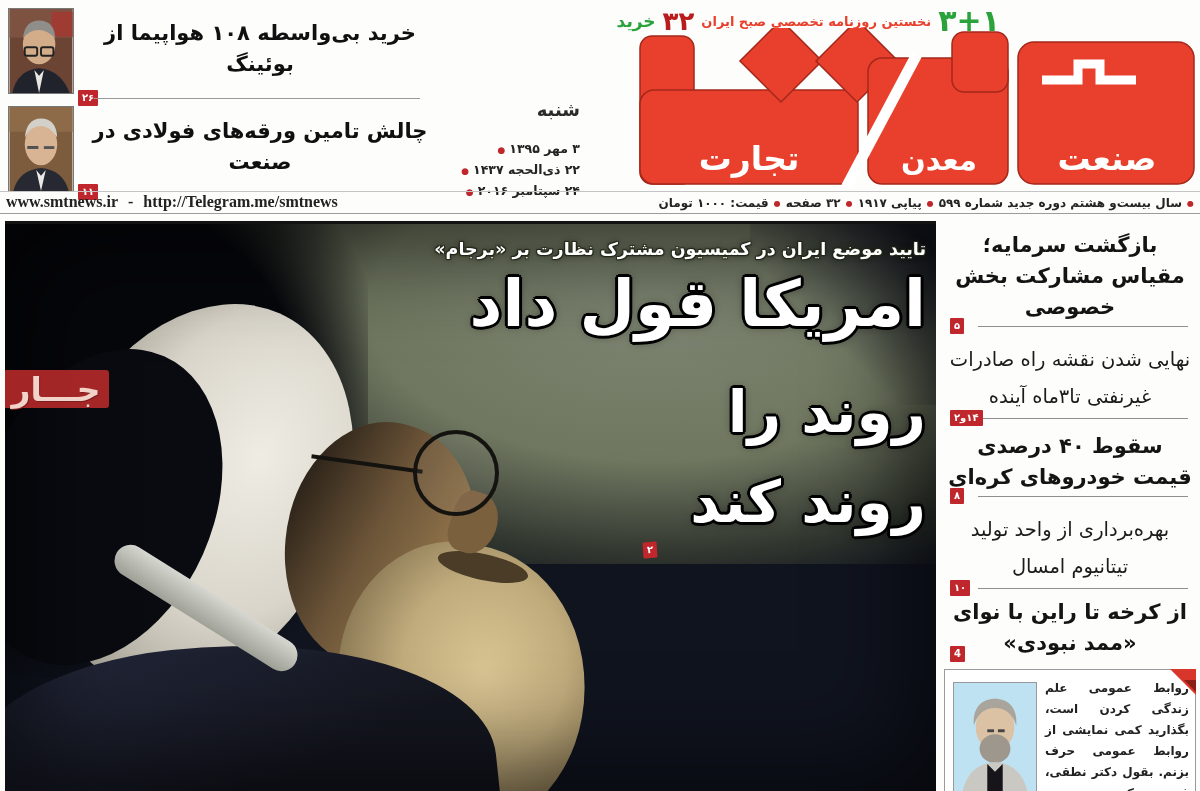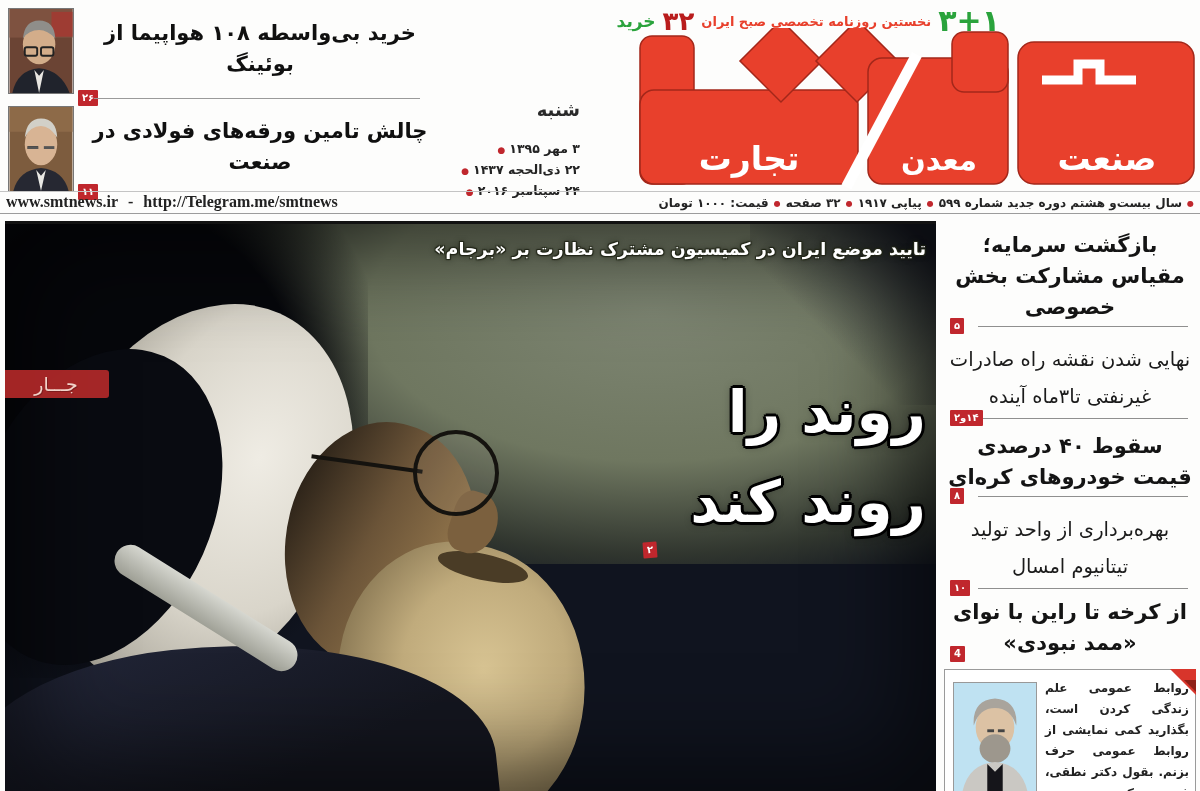--- a/index.html
+++ b/index.html
@@ -103,24 +103,24 @@
   .bighl {
     position:absolute; right:10px; direction:rtl; color:#fff; font-weight:bold; line-height:1.25;
     text-shadow:-2px -2px 0 #000, 2px -2px 0 #000, -2px 2px 0 #000, 2px 2px 0 #000,
                  0 -3px 0 #000, 0 3px 0 #000, -3px 0 0 #000, 3px 0 0 #000, 0 0 10px rgba(0,0,0,.45);
   }
   .hl1 { top:40px;  font-size:64px; }
   .hl2 { top:152px; font-size:58px; }
   .hl3 { top:242px; font-size:58px; }
   .lead-badge { position:absolute; left:638px; top:318px; transform:rotate(-4deg); }
   .watermark {
-    position:absolute; left:-2px; top:146px; width:106px; height:28px;
+    position:absolute; left:-2px; top:146px; width:106px; height:38px;
     background:rgba(186,42,42,0.88); color:#f2d3ca;
     display:flex; align-items:center; justify-content:center;
-    font-size:19px; font-weight:normal; direction:rtl;
+    font-size:33px; font-weight:bold; direction:rtl;
     text-shadow:1px 1px 0 #7e1d1d; border-radius:0 3px 3px 0;
   }
   
   .rc { position:absolute; left:944px; top:222px; width:252px; height:569px; padding-top:8px; overflow:hidden; }
   .rc-item { position:relative; direction:rtl; text-align:center; padding:0 4px; }
   .rc-item .t { color:#141414; }
   .rc-item.b .t { font-size:21px; font-weight:bold; line-height:31px; }
   .rc-item.l .t { font-size:19.5px; font-weight:normal; line-height:37px; color:#1b1b1b; }
   .rc-div { height:1px; background:#8f8f8f; margin:3px 4px 0 30px; }
   .rc-badge { position:absolute; left:6px; bottom:-7px; }
@@ -242,20 +242,21 @@
     <div class="ly beard"></div>
     <div class="ly mustache"></div>
     <div class="ly nose"></div>
     <div class="ly g-arm"></div>
     <div class="ly lens"></div>
     <div class="ly shoulder"></div>
     <div class="ly collar"></div>
     <div class="ly vignette"></div>
 
     <div class="kicker">تایید موضع ایران در کمیسیون مشترک نظارت بر «برجام»</div>
+    <div class="bighl hl1">امریکا قول داد</div>
     <div class="bighl hl2">روند را</div>
     <div class="bighl hl3">روند کند</div>
     <span class="pbadge lead-badge">۲</span>
     <div class="watermark">جـــار</div>
   </div>
 
   <div class="rc">
 
     <div class="rc-item b mb14">
       <div class="t">بازگشت سرمایه؛ مقیاس مشارکت بخش خصوصی</div>

